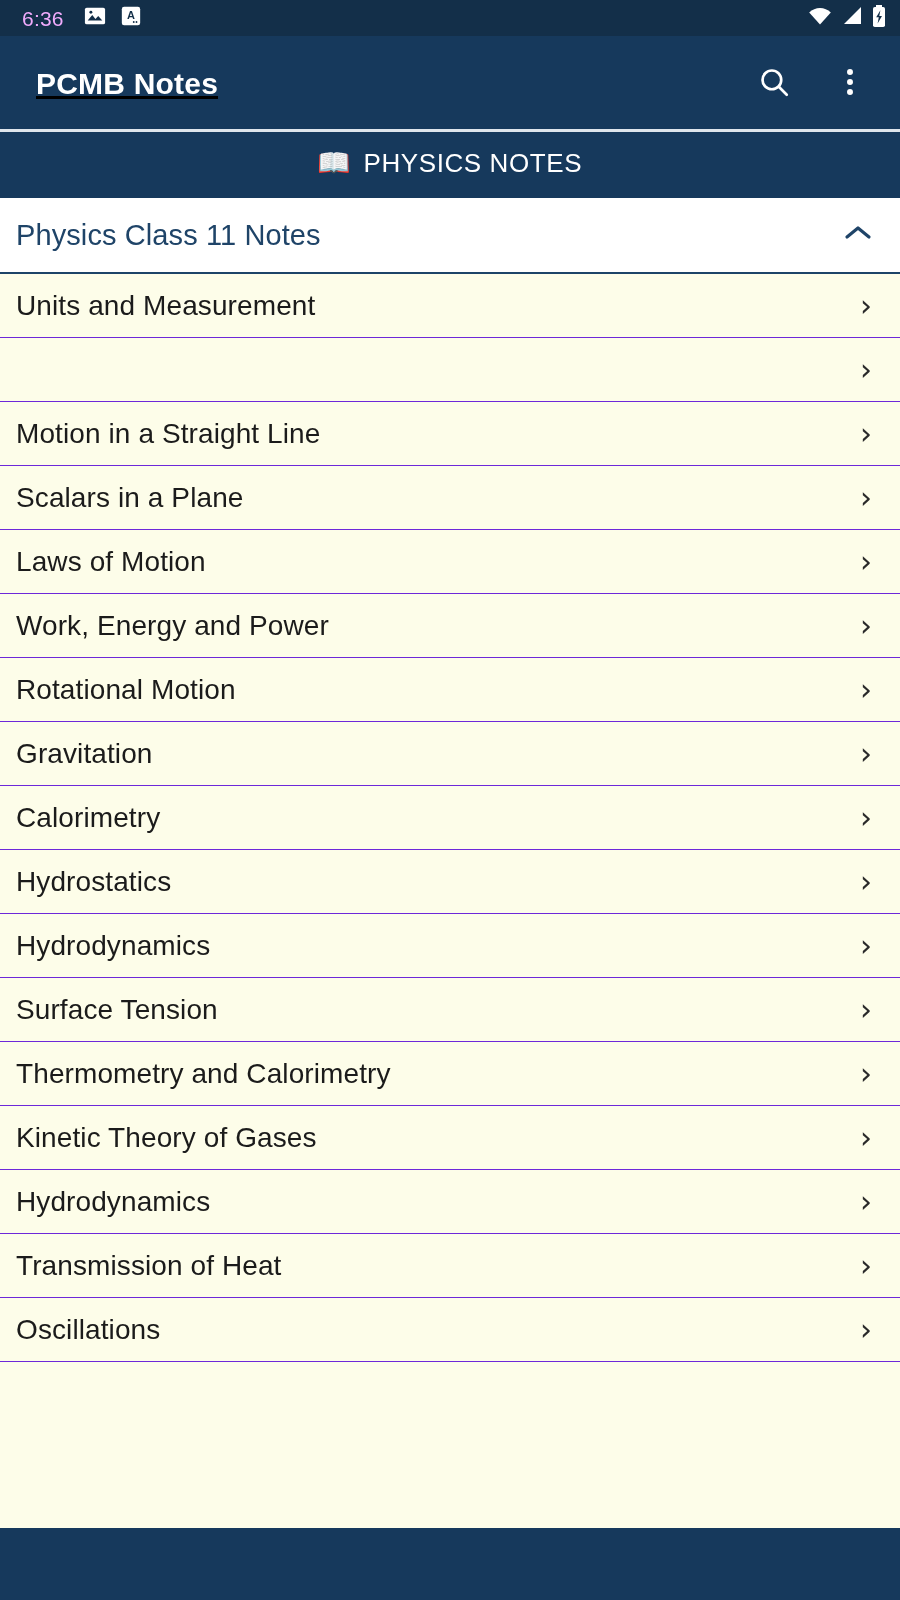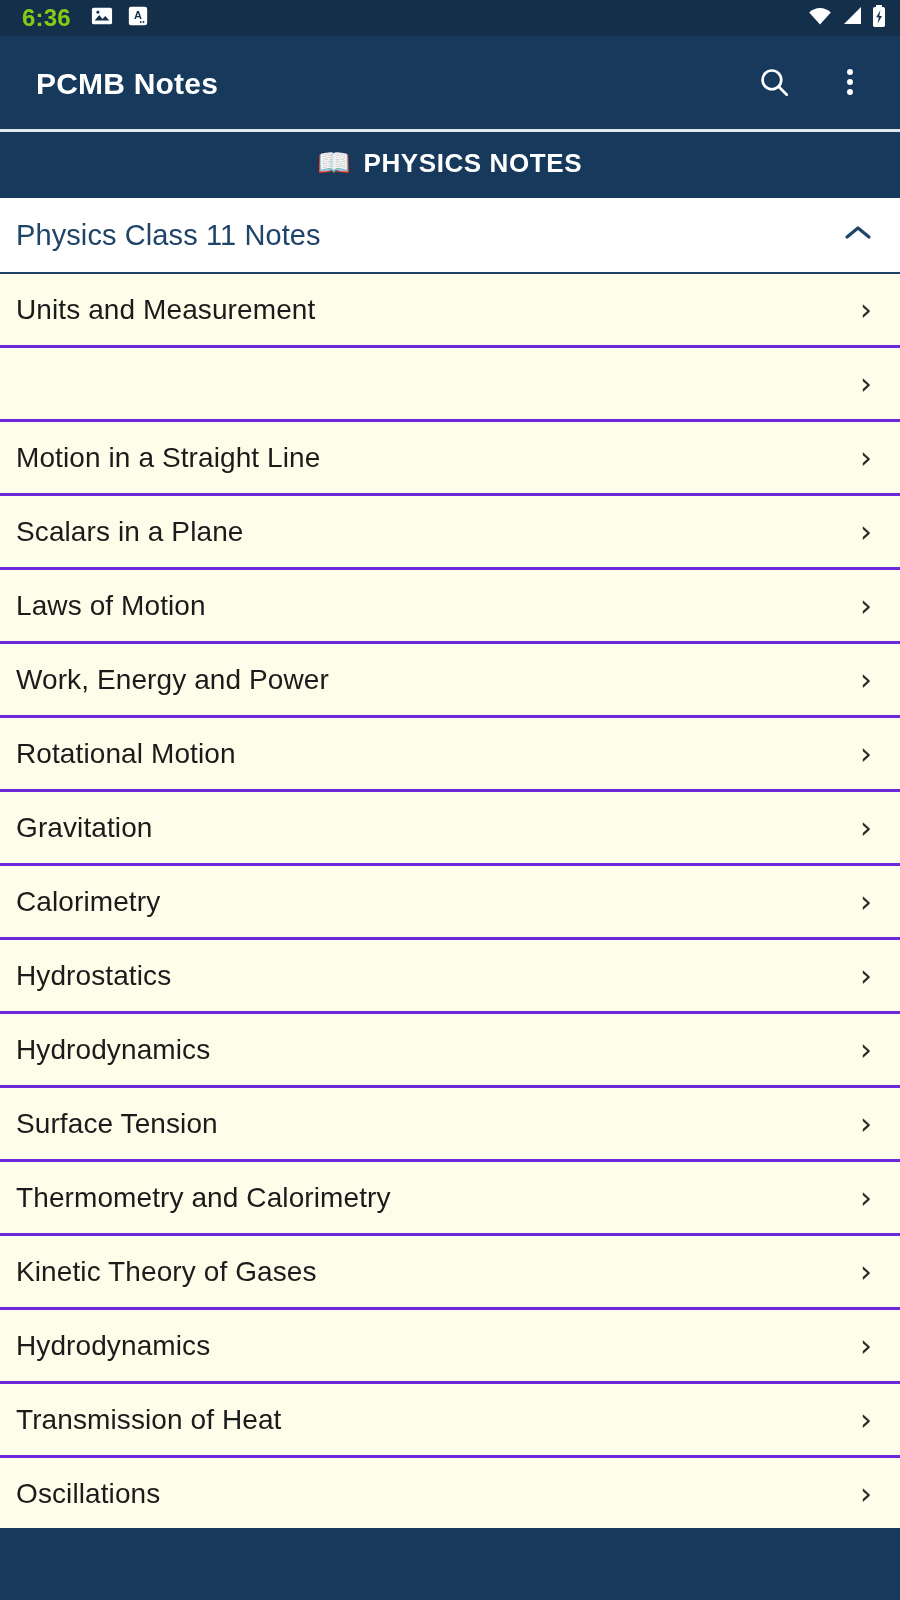--- a/index.html
+++ b/index.html
@@ -24,24 +24,24 @@
   .statusbar {
     height: 36px;
     flex: 0 0 36px;
     background: #132f49;
     display: flex;
     align-items: center;
     padding: 0 14px 0 22px;
     color: #ffffff;
   }
   .status-time {
-    font-size: 24px;
-    font-weight: 700;
+    font-size: 21px;
+    font-weight: 400;
     letter-spacing: .2px;
-    color: #84cc16;
+    color: #f0abfc;
     line-height: 1;
   }
   .status-left-icons {
     display: flex;
     align-items: center;
     gap: 14px;
     margin-left: 20px;
   }
   .status-spacer { flex: 1 1 auto; }
   .status-right-icons {
@@ -53,20 +53,21 @@
 
   
   .toolbar {
     flex: 0 0 96px;
     height: 96px;
     background: #16395c;
     display: flex;
     align-items: center;
     padding: 0 26px 0 36px;
     position: relative;
+    text-decoration: underline;
   }
   .app-title {
     font-size: 30px;
     font-weight: bold;
     color: #ffffff;
     letter-spacing: .2px;
   }
   .toolbar-spacer { flex: 1 1 auto; }
   .toolbar-actions {
     display: flex;
@@ -98,21 +99,21 @@
     justify-content: center;
     gap: 12px;
     border-bottom: 3px solid #16395c;
   }
   .banner-emoji {
     font-size: 27px;
     line-height: 1;
   }
   .banner-text {
     font-size: 26px;
-    font-weight: bold;
+    font-weight: normal;
     color: #ffffff;
     letter-spacing: .6px;
     text-align: right;
   }
 
   
   .scroll-area {
     flex: 1 1 auto;
     background: #fdfde9;
     overflow: hidden;
@@ -136,25 +137,25 @@
     letter-spacing: .1px;
   }
   .accordion-spacer { flex: 1 1 auto; }
   .chev-up { display:block; }
 
   
   .topic-list {
     background: #fdfde9;
   }
   .topic-row {
-    height: 74px;
+    height: 64px;
     display: flex;
     align-items: center;
     padding: 0 28px 0 16px;
-    border-bottom: 3px solid #6d28d9;
+    border-bottom: 1px solid #6d28d9;
     background: #fdfde9;
     cursor: pointer;
   }
   .topic-label {
     font-size: 28px;
     color: #1b1b1b;
     font-weight: 400;
     letter-spacing: .1px;
     white-space: nowrap;
   }

